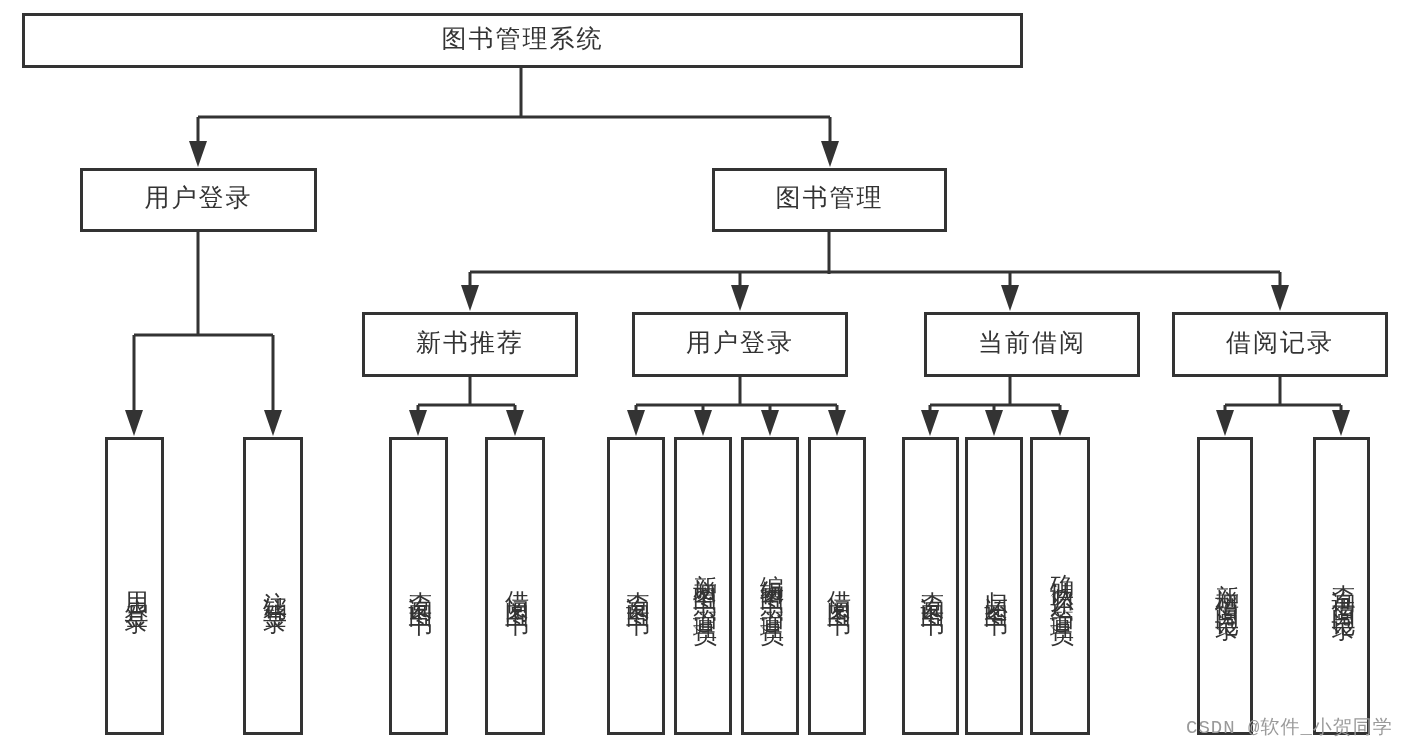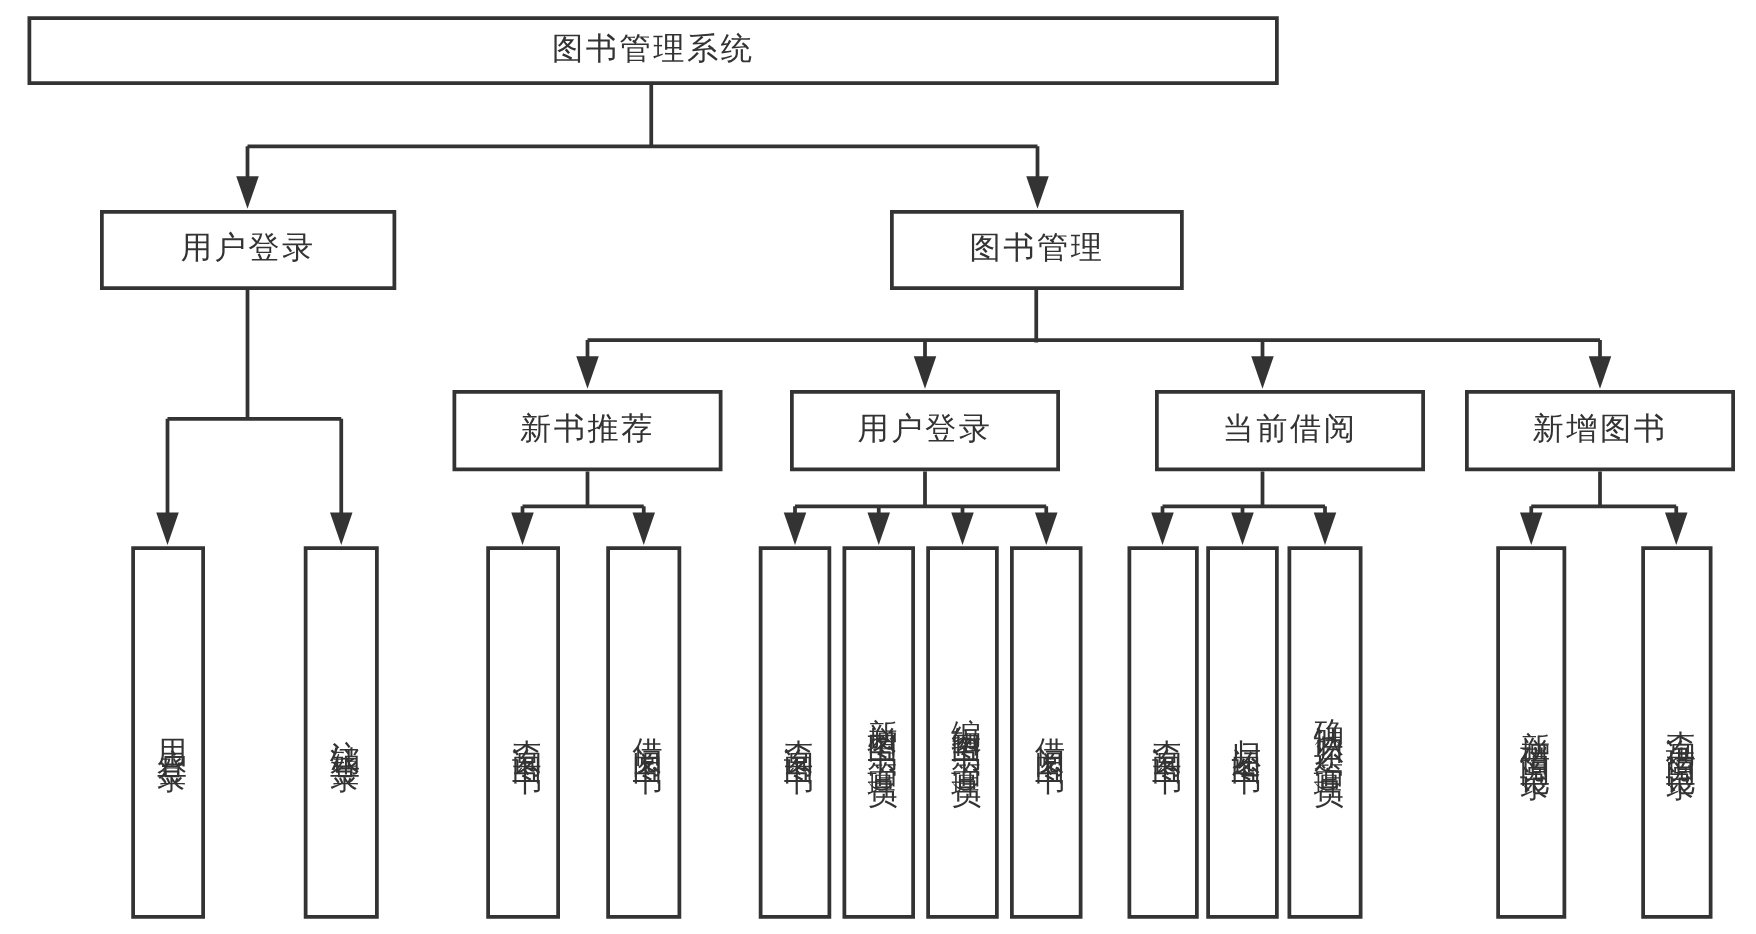--- a/index.html
+++ b/index.html
@@ -110,21 +110,21 @@
   <div class="node h" style="left:362px; top:312px; width:216px; height:65px;">
     <span class="label">新书推荐</span>
   </div>
   <div class="node h" style="left:632px; top:312px; width:216px; height:65px;">
     <span class="label">用户登录</span>
   </div>
   <div class="node h" style="left:924px; top:312px; width:216px; height:65px;">
     <span class="label">当前借阅</span>
   </div>
   <div class="node h" style="left:1172px; top:312px; width:216px; height:65px;">
-    <span class="label">新增图书</span>
+    <span class="label">借阅记录</span>
   </div>
 
   <div class="node v" style="left:105px; top:437px; width:59px; height:298px;">
     <span class="label">用户登录</span>
   </div>
   <div class="node v" style="left:243px; top:437px; width:60px; height:298px;">
     <span class="label">注销登录</span>
   </div>
 
   <div class="node v" style="left:389px; top:437px; width:59px; height:298px;">
@@ -157,14 +157,15 @@
     <span class="label">确认归还（管理员）</span>
   </div>
 
   <div class="node v" style="left:1197px; top:437px; width:56px; height:298px;">
     <span class="label">新增借阅记录</span>
   </div>
   <div class="node v" style="left:1313px; top:437px; width:57px; height:298px;">
     <span class="label">查询借阅记录</span>
   </div>
 
+  <div class="watermark">CSDN @软件_小贺同学</div>
 
 </div>
 
 </body></html>

